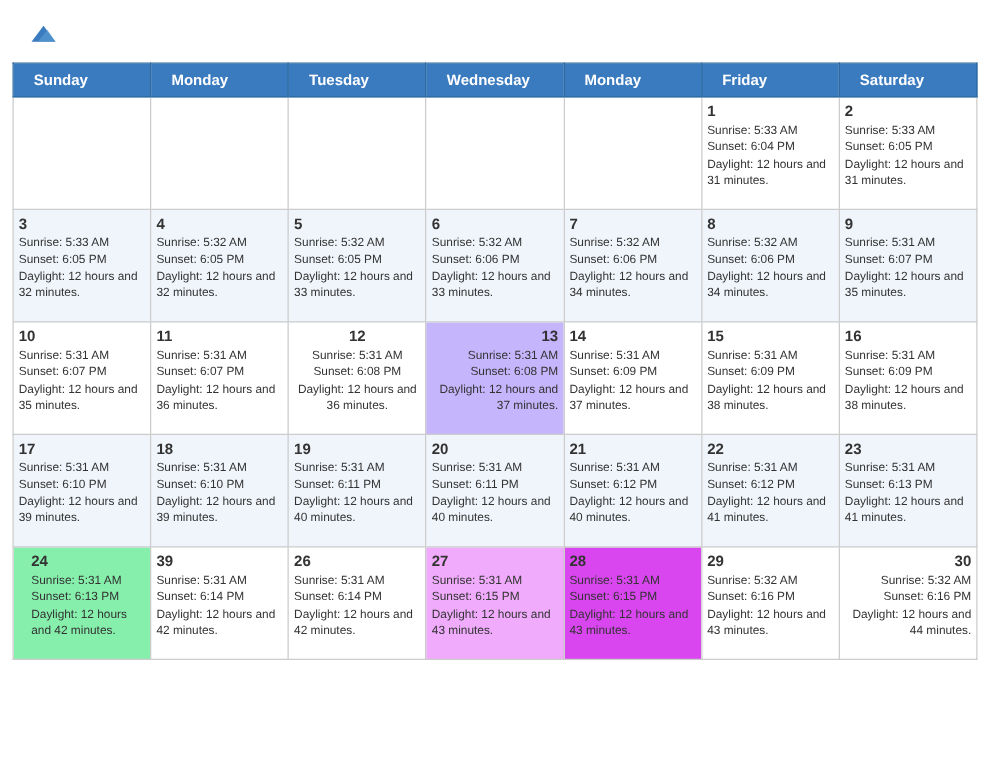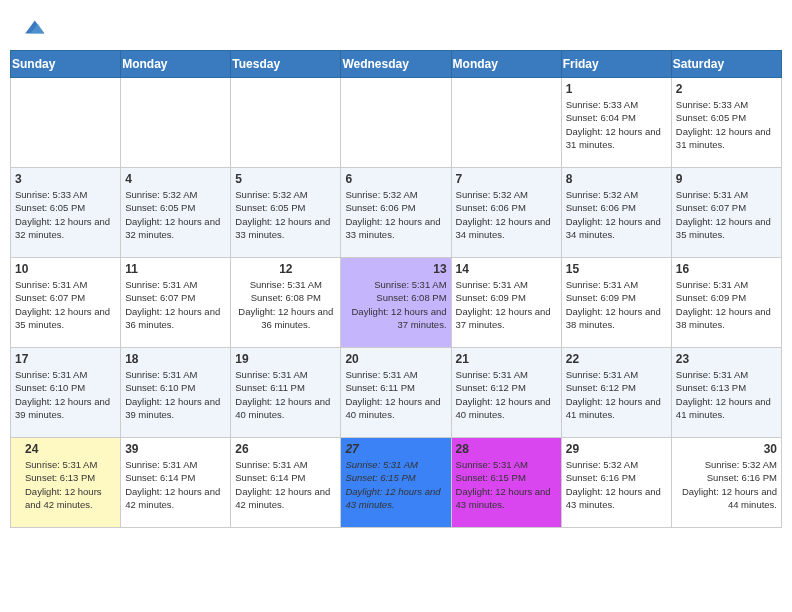--- a/index.html
+++ b/index.html
@@ -52,21 +52,21 @@
     .calendar {
       width: 100%;
       border-collapse: collapse;
       border: 1px solid #ccc;
     }
     .calendar th {
       background-color: #3a7abf;
       color: #fff;
       font-size: 12px;
       font-weight: bold;
-      padding: 6px 1px;
+      padding: 6px 16px;
       text-align: left;
       border: 1px solid #2d6aa0;
     }
     .calendar td {
       width: 14.28%;
       vertical-align: top;
       border: 1px solid #ccc;
       padding: 4px;
       font-size: 10px;
       color: #333;
@@ -234,33 +234,33 @@
         <td style="background: rgb(240, 245, 251);">
           <span class="day-number">22</span>
           <div class="day-info">Sunrise: 5:31 AM<br>Sunset: 6:12 PM<br>Daylight: 12 hours and 41 minutes.</div>
         </td>
         <td style="background: rgb(240, 245, 251);">
           <span class="day-number">23</span>
           <div class="day-info">Sunrise: 5:31 AM<br>Sunset: 6:13 PM<br>Daylight: 12 hours and 41 minutes.</div>
         </td>
       </tr>
       <tr>
-        <td style="background: #fef9c3; padding-left: 14px;">
+        <td style="background: #86efac; padding-left: 14px;">
           <span class="day-number">24</span>
           <div class="day-info">Sunrise: 5:31 AM<br>Sunset: 6:13 PM<br>Daylight: 12 hours and 42 minutes.</div>
         </td>
         <td style="background: rgb(255, 255, 255);">
           <span class="day-number">39</span>
           <div class="day-info">Sunrise: 5:31 AM<br>Sunset: 6:14 PM<br>Daylight: 12 hours and 42 minutes.</div>
         </td>
         <td style="background: rgb(255, 255, 255);">
           <span class="day-number">26</span>
           <div class="day-info">Sunrise: 5:31 AM<br>Sunset: 6:14 PM<br>Daylight: 12 hours and 42 minutes.</div>
         </td>
-        <td style="background: #3b82f6; font-style: italic;">
+        <td style="background: #f0abfc;">
           <span class="day-number">27</span>
           <div class="day-info">Sunrise: 5:31 AM<br>Sunset: 6:15 PM<br>Daylight: 12 hours and 43 minutes.</div>
         </td>
         <td style="background: #d946ef;">
           <span class="day-number">28</span>
           <div class="day-info">Sunrise: 5:31 AM<br>Sunset: 6:15 PM<br>Daylight: 12 hours and 43 minutes.</div>
         </td>
         <td style="background: rgb(255, 255, 255);">
           <span class="day-number">29</span>
           <div class="day-info">Sunrise: 5:32 AM<br>Sunset: 6:16 PM<br>Daylight: 12 hours and 43 minutes.</div>

